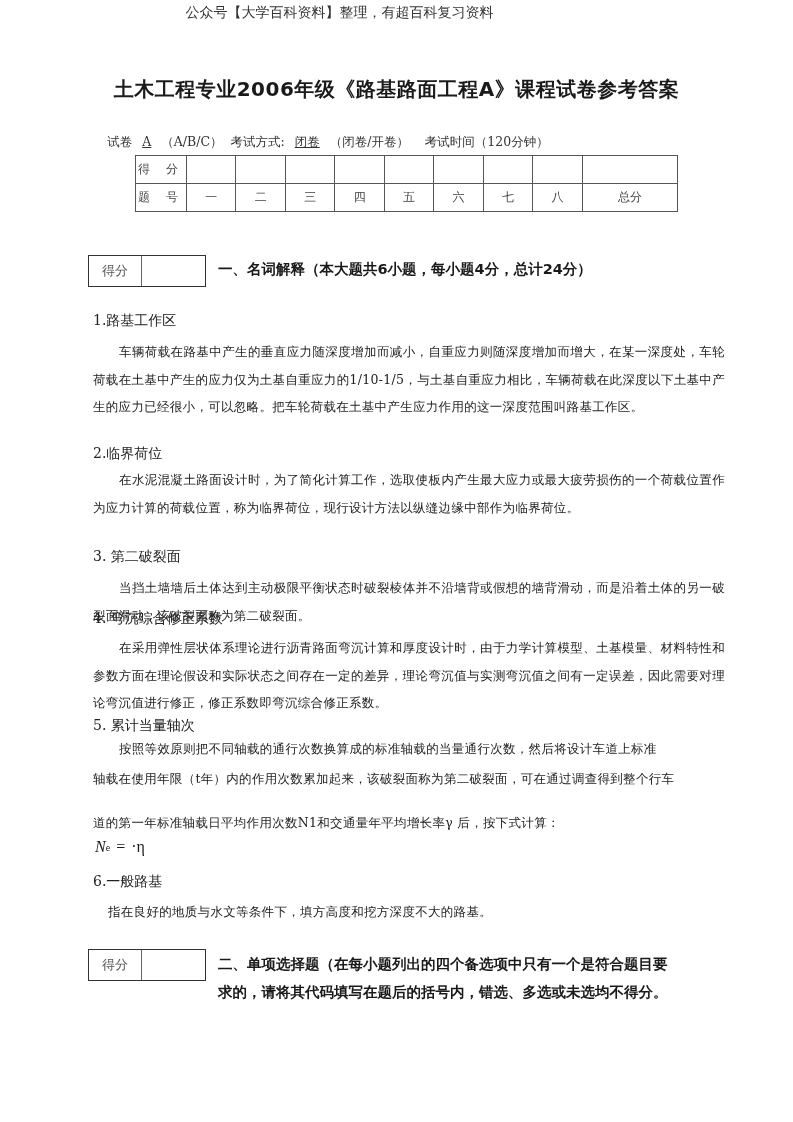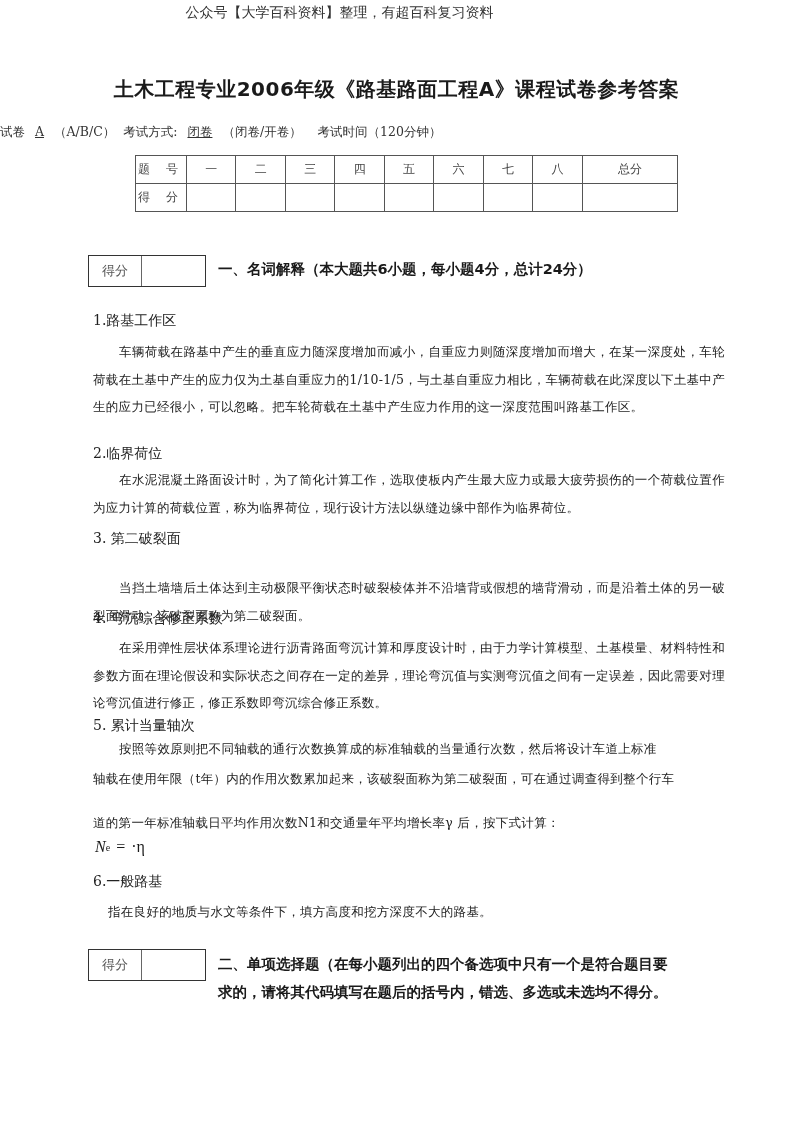--- a/index.html
+++ b/index.html
@@ -12,21 +12,21 @@
   .watermark {
     top: 4px; left: 0; width: 679px; text-align: center;
     font-size: 14px; color: #333;
   }
   .title {
     top: 76px; left: 0; width: 793px; text-align: center;
     font-size: 20px; font-weight: bold; letter-spacing: 0.5px;
     font-family: "DejaVu Sans", "Liberation Sans", sans-serif;
   }
   .meta {
-    top: 124px; left: 0; width: 660px; text-align: left;
+    top: 134px; left: 0; width: 660px; text-align: center;
     font-size: 12.5px; color: #333;
   }
   .meta .ul { text-decoration: underline; padding: 0 6px; }
   .meta span { margin-right: 4px; }
   table.score {
     position: absolute; top: 155px; left: 135px; width: 543px;
     border-collapse: collapse; font-size: 12px; color: #444;
   }
   table.score td {
     border: 1px solid #555; height: 27px; text-align: center; padding: 0;
@@ -66,59 +66,59 @@
 
 <div class="abs meta">
   <span>试卷</span><span class="ul">A</span><span>（A/B/C）</span>
   <span>考试方式:</span><span class="ul">闭卷</span><span>（闭卷/开卷）</span>
   &nbsp;&nbsp;<span>考试时间（120分钟）</span>
 </div>
 
 <table class="score">
   <tbody>
       <tr>
+    <td class="rowhead">得 分</td>
+    <td></td>
+    <td></td>
+    <td></td>
+    <td></td>
+    <td></td>
+    <td></td>
+    <td></td>
+    <td></td>
+    <td></td>
+  </tr>
+  <tr>
     <td class="rowhead">题 号</td>
     <td>一</td>
     <td>二</td>
     <td>三</td>
     <td>四</td>
     <td>五</td>
     <td>六</td>
     <td>七</td>
     <td>八</td>
     <td>总分</td>
-  </tr>
-  <tr>
-    <td class="rowhead">得 分</td>
-    <td></td>
-    <td></td>
-    <td></td>
-    <td></td>
-    <td></td>
-    <td></td>
-    <td></td>
-    <td></td>
-    <td></td>
   </tr>
 </tbody>
   </table>
 
 <div class="scorebox" style="top:255px; left:88px;">
   <div class="lbl">得分</div>
   <div class="val"></div>
 </div>
 <div class="section-head" style="top:255px; left:218px;">一、名词解释（本大题共6小题，每小题4分，总计24分）</div>
 
 <div class="term" style="top:312px;">1.路基工作区</div>
 <div class="para indent" style="top:338px;">车辆荷载在路基中产生的垂直应力随深度增加而减小，自重应力则随深度增加而增大，在某一深度处，车轮荷载在土基中产生的应力仅为土基自重应力的1/10-1/5，与土基自重应力相比，车辆荷载在此深度以下土基中产生的应力已经很小，可以忽略。把车轮荷载在土基中产生应力作用的这一深度范围叫路基工作区。</div>
 
 <div class="term" style="top:445px;">2.临界荷位</div>
 <div class="para indent" style="top:466px;">在水泥混凝土路面设计时，为了简化计算工作，选取使板内产生最大应力或最大疲劳损伤的一个荷载位置作为应力计算的荷载位置，称为临界荷位，现行设计方法以纵缝边缘中部作为临界荷位。</div>
 
-<div class="term" style="top:530px;">3. 第二破裂面</div>
+<div class="term" style="top:548px;">3. 第二破裂面</div>
 <div class="para indent" style="top:554px;margin-top:20px;">当挡土墙墙后土体达到主动极限平衡状态时破裂棱体并不沿墙背或假想的墙背滑动，而是沿着土体的另一破裂面滑动，该破裂面称为第二破裂面。</div>
 
 <div class="term" style="top:610px;">4. 弯沉综合修正系数</div>
 <div class="para indent" style="top:634px;">在采用弹性层状体系理论进行沥青路面弯沉计算和厚度设计时，由于力学计算模型、土基模量、材料特性和参数方面在理论假设和实际状态之间存在一定的差异，理论弯沉值与实测弯沉值之间有一定误差，因此需要对理论弯沉值进行修正，修正系数即弯沉综合修正系数。</div>
 
 <div class="term" style="top:717px;">5. 累计当量轴次</div>
 <div class="para indent" style="top:735px;">按照等效原则把不同轴载的通行次数换算成的标准轴载的当量通行次数，然后将设计车道上标准</div>
 <div class="para" style="top:765px;">轴载在使用年限（t年）内的作用次数累加起来，该破裂面称为第二破裂面，可在通过调查得到整个行车</div>
 <div class="para" style="top:809px;">道的第一年标准轴载日平均作用次数N1和交通量年平均增长率γ 后，按下式计算：</div>
 

